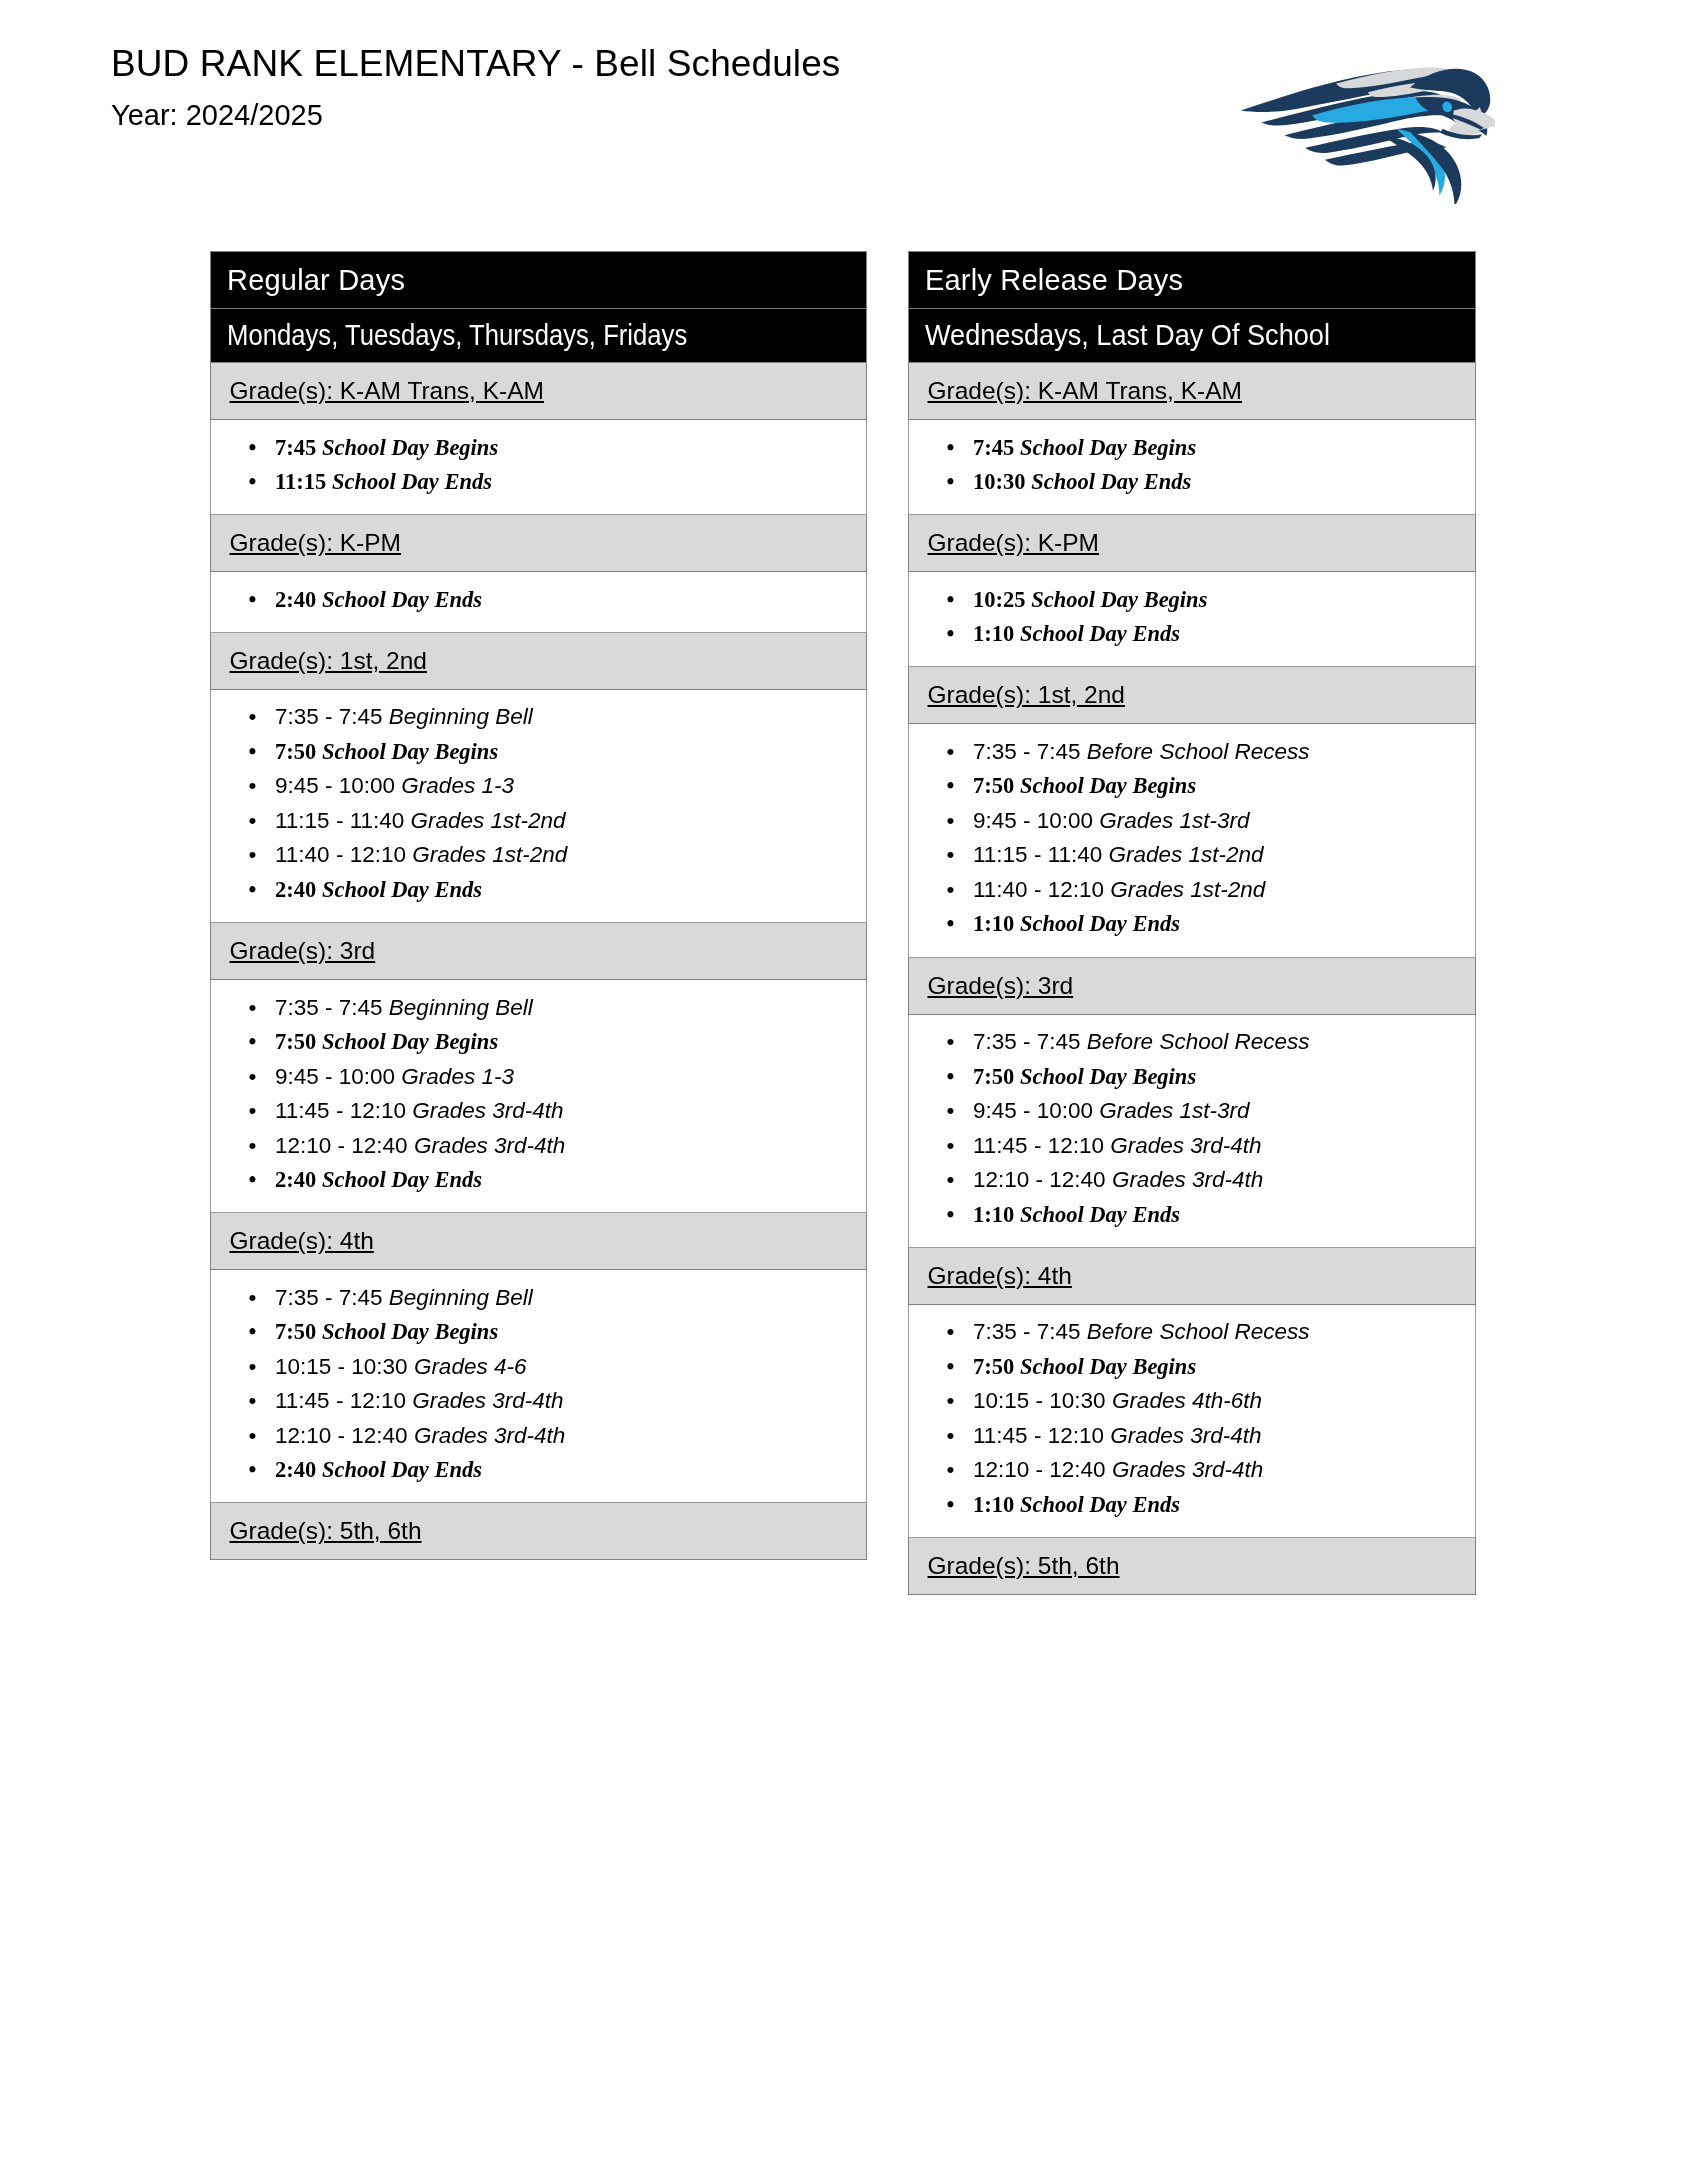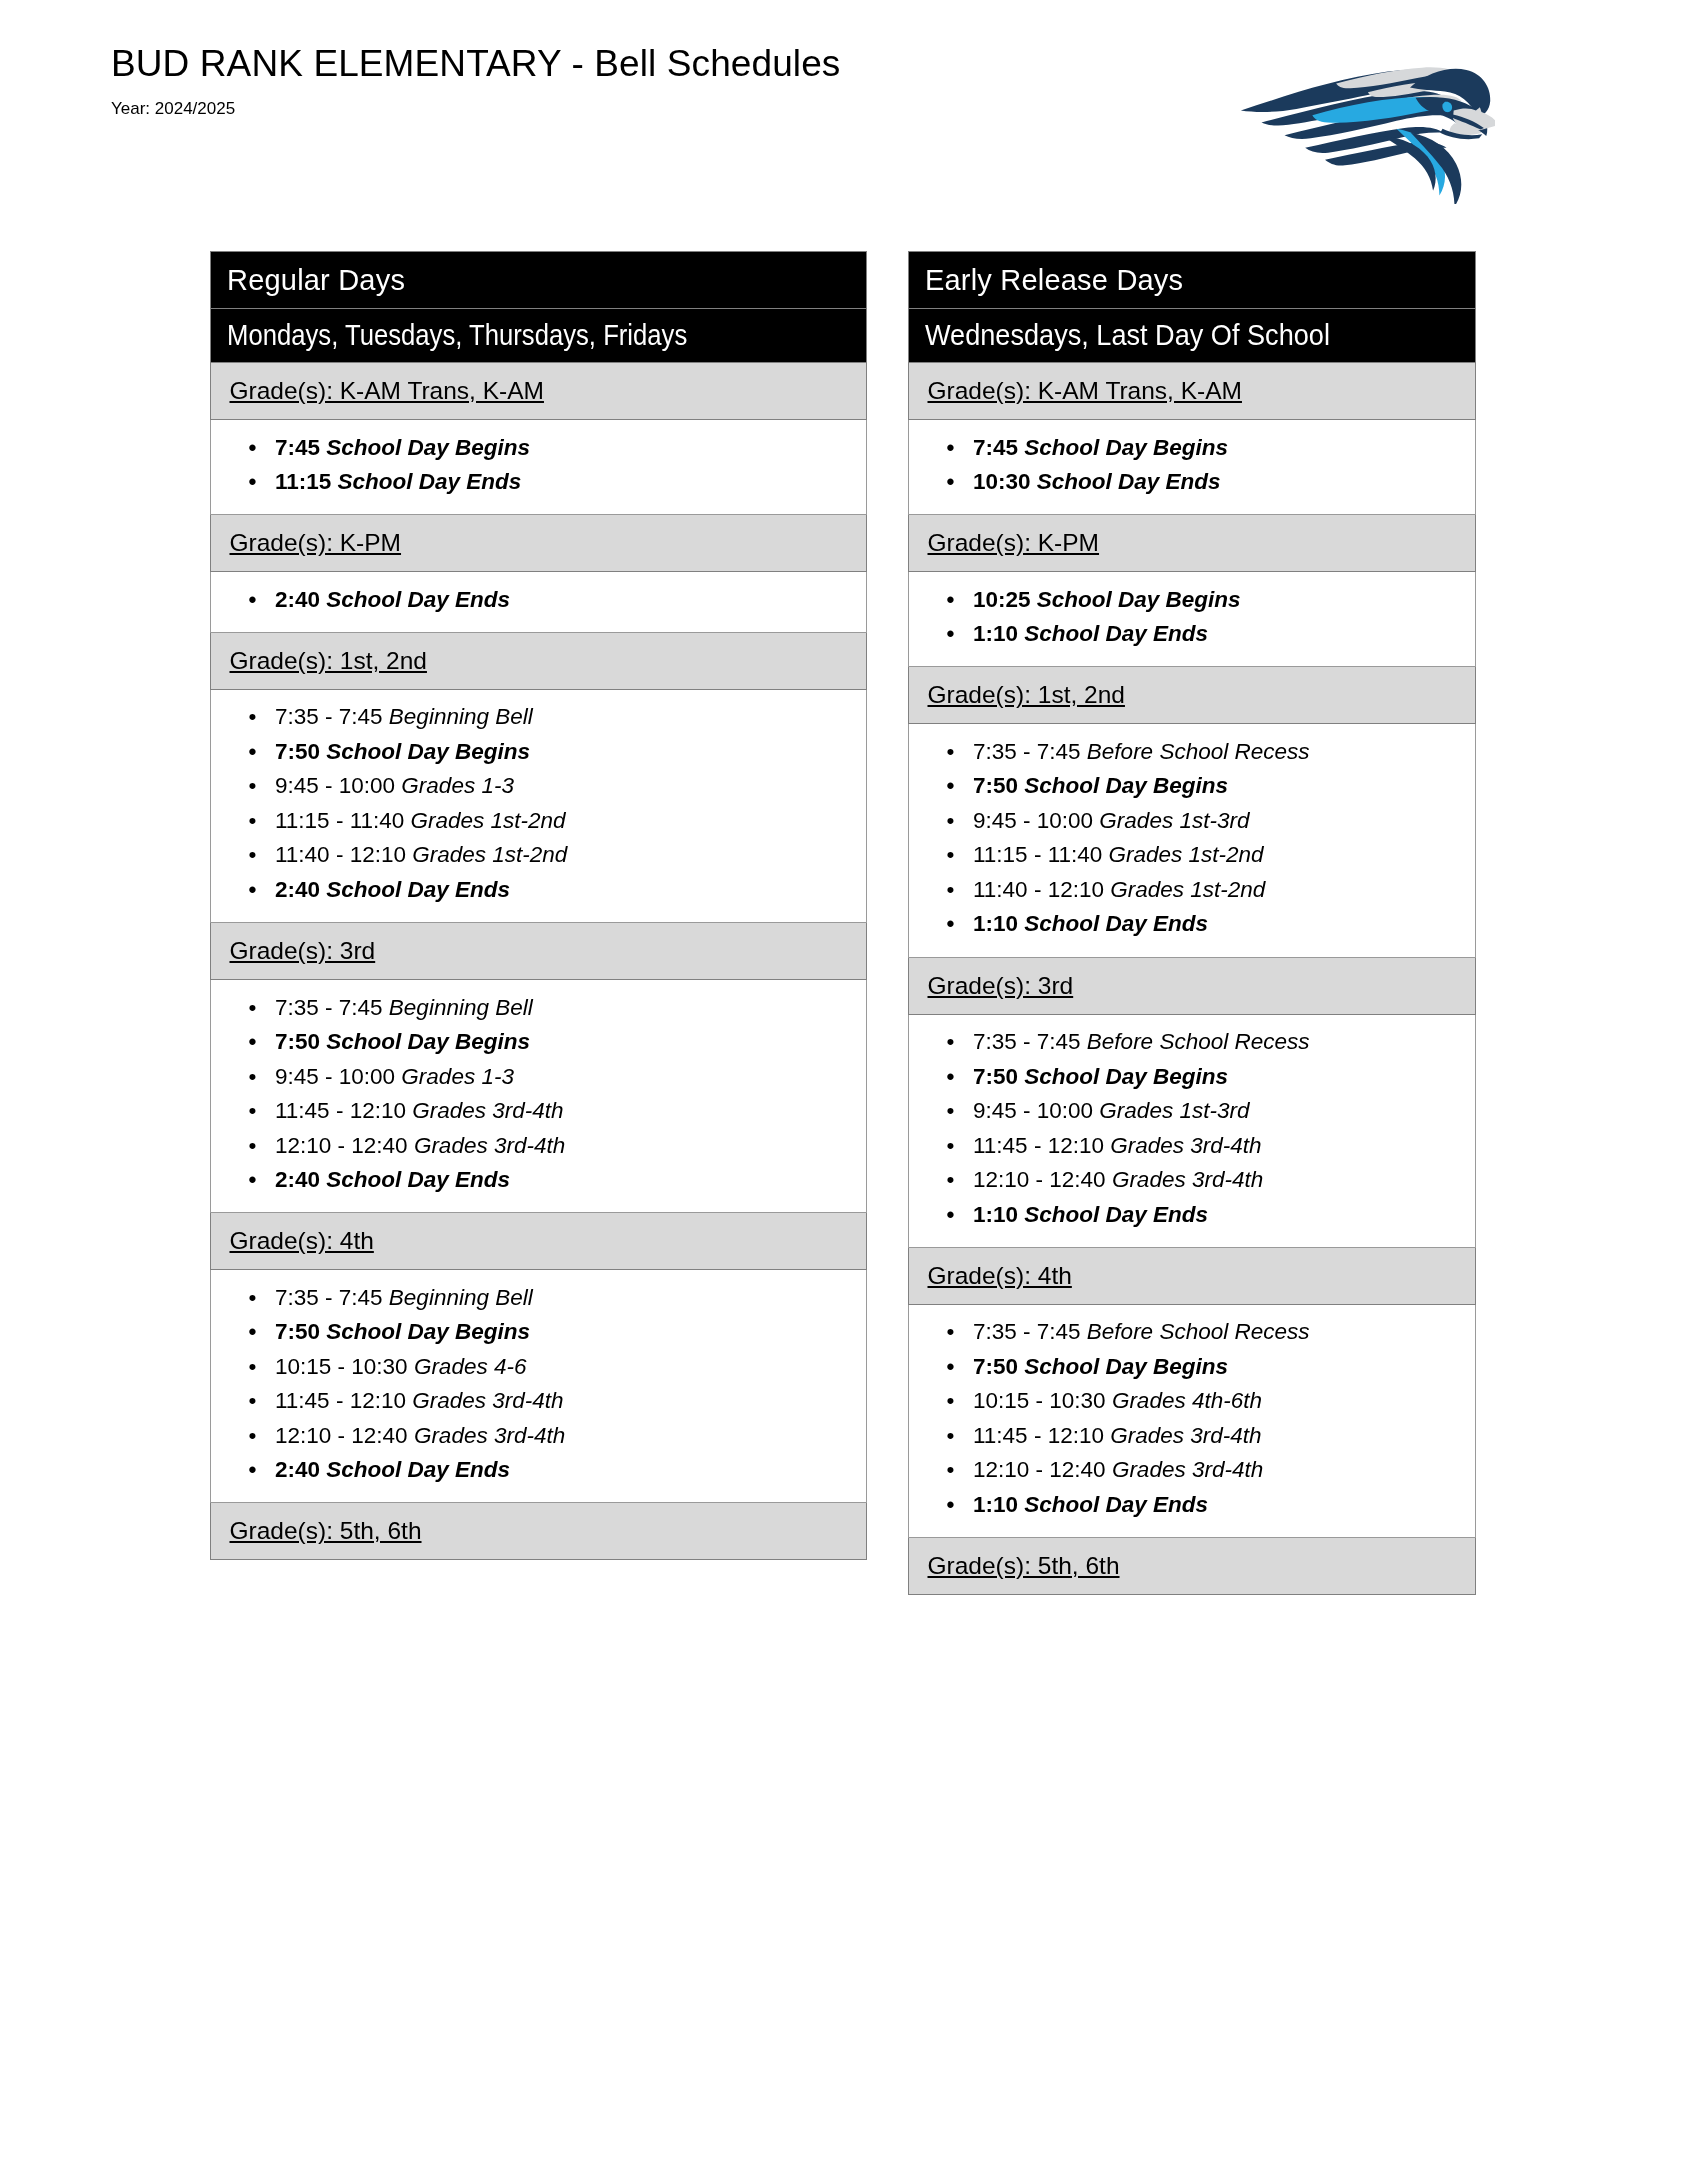--- a/index.html
+++ b/index.html
@@ -32,21 +32,21 @@
   #doc-title {
     font-size: 37px;
     font-weight: normal;
     letter-spacing: 0.1px;
     line-height: 1.05;
     white-space: nowrap;
     color: #000;
   }
   #doc-year {
     margin-top: 16px;
-    font-size: 17px;
+    font-size: 29px;
     font-weight: normal;
     line-height: 1.05;
     white-space: nowrap;
     color: #000;
   }
   #logo-wrap {
     position: absolute;
     left: 1217px;
     top: 25px;
     width: 278px;
@@ -143,21 +143,21 @@
     content: "\2022";
     position: absolute;
     left: -26.5px;
     top: 6px;
     font-style: normal;
     font-size: 22.5px;
     line-height: 1.0;
   }
   .grade-body li .t { font-style: normal; font-weight: normal; }
   .grade-body li .lbl { font-style: italic; }
-  .grade-body li.bold { font-weight: bold; }
+  .grade-body li.bold { font-weight: bold; font-family: Liberation Serif, serif; }
   .grade-body li.bold .t { font-weight: bold; }
   .grade-body li.bold .lbl { font-weight: bold; }
 
   
   .grade-head.last { border-bottom: 1.3px solid #808080; }
 </style>
 </head>
 <body>
 
 <div id="doc-header">

